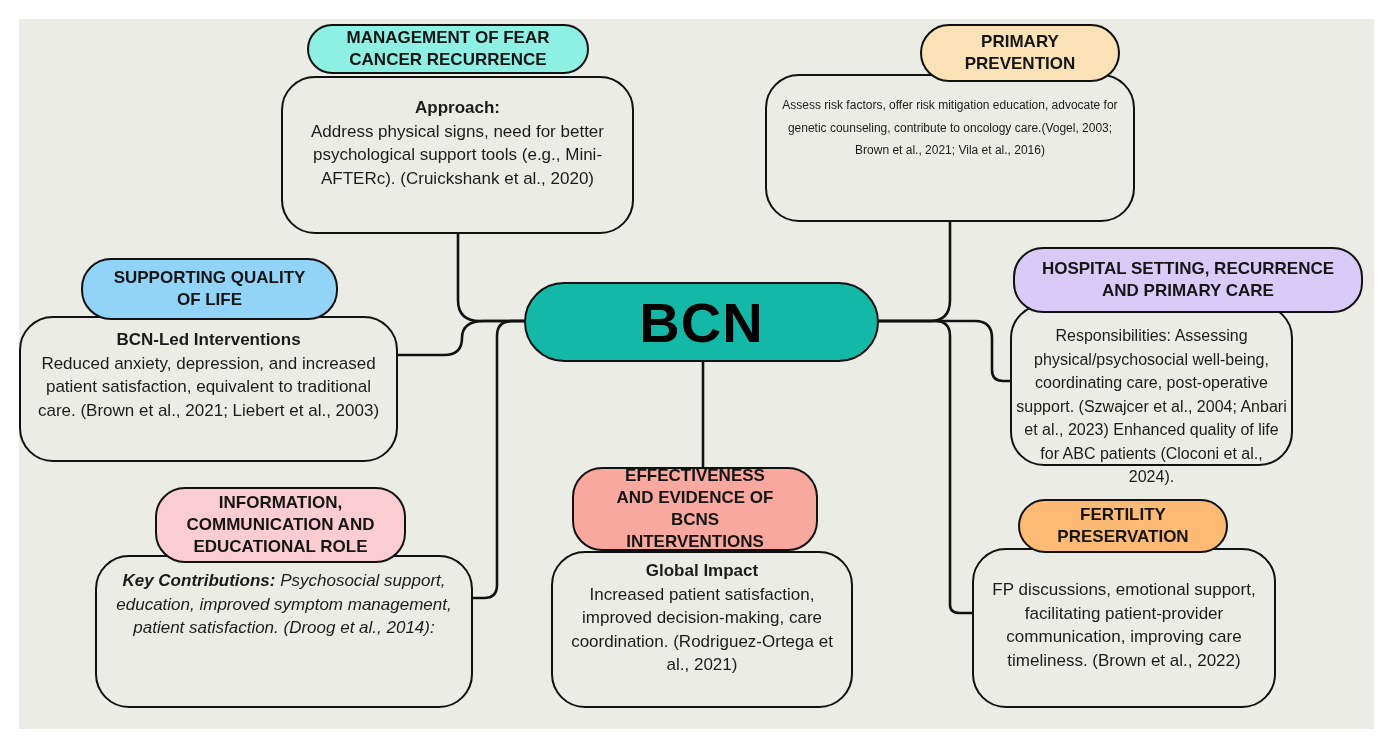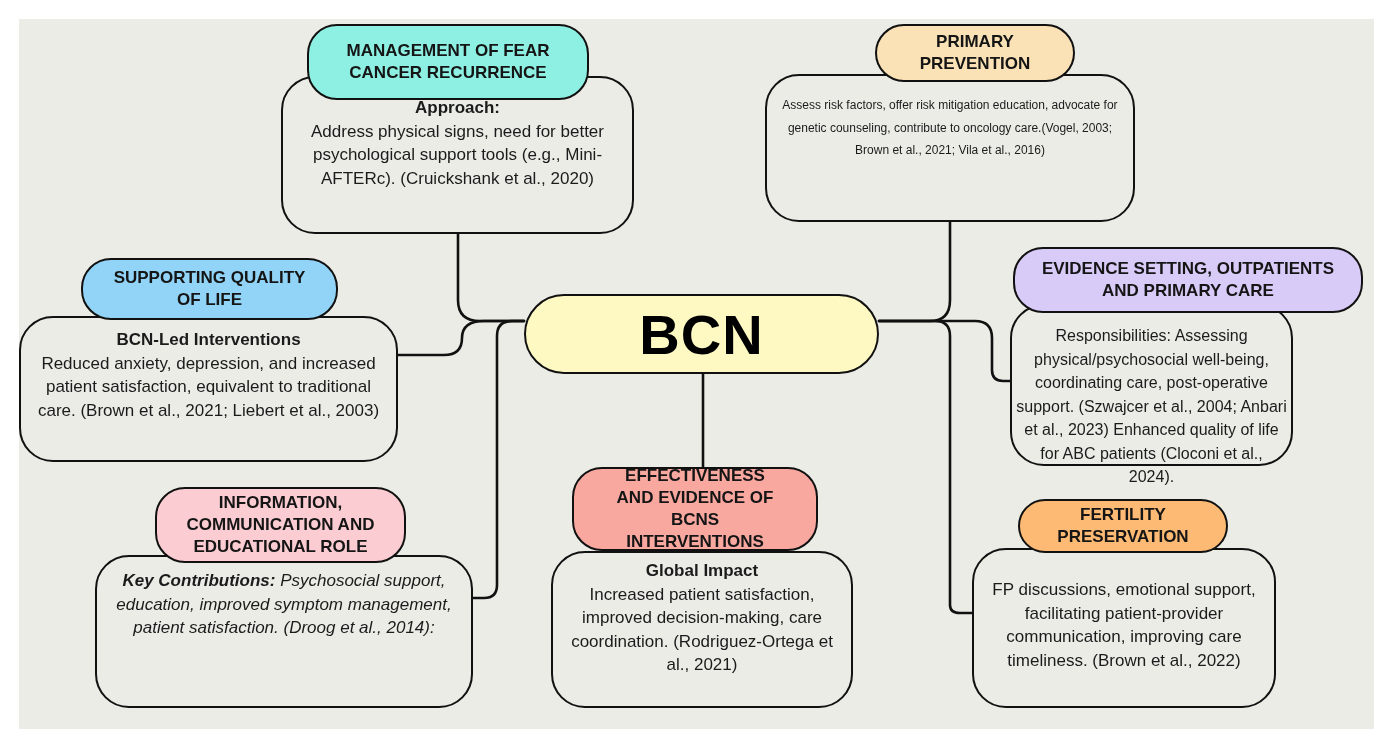--- a/index.html
+++ b/index.html
@@ -41,44 +41,44 @@
 
   <path d="M879 321 L930 321 Q950 321 950 300 L950 222"></path>
   <path d="M879 321 L975 321 Q992 321 992 338 L992 370 Q992 381 1003 381 L1011 381"></path>
   <path d="M879 321 L935 321 Q950 321 950 336 L950 605 Q950 613 960 613 L972 613"></path>
 </svg>
 
 <div class="body-box" style="left:281px;top:76px;width:353px;height:158px;padding-top:18px;">
   <span class="sub">Approach:</span>
   <span>Address physical signs, need for better psychological support tools (e.g., Mini-AFTERc). (Cruickshank et al., 2020)</span>
 </div>
-<div class="pill" style="left:307px;top:24px;width:282px;height:76px;background:#8ef0e3;align-items:center;">
+<div class="pill" style="left:307px;top:24px;width:282px;height:50px;background:#8ef0e3;align-items:center;">
   <span>MANAGEMENT OF FEAR CANCER RECURRENCE</span>
 </div>
 
 <div class="body-box" style="left:765px;top:74px;width:370px;height:148px;padding-top:18px;font-size:12px;line-height:22.5px;">
   <span>Assess risk factors, offer risk mitigation education, advocate for genetic counseling, contribute to oncology care.(Vogel, 2003; Brown et al., 2021; Vila et al., 2016)</span>
 </div>
-<div class="pill" style="left:875px;top:24px;width:200px;height:58px;background:#fae1b6;padding:0 40px;">
+<div class="pill" style="left:920px;top:24px;width:200px;height:58px;background:#fae1b6;padding:0 40px;">
   <span>PRIMARY PREVENTION</span>
 </div>
 
 <div class="body-box" style="left:19px;top:316px;width:379px;height:146px;padding-top:10px;">
   <span class="sub">BCN-Led Interventions</span>
   <span>Reduced anxiety, depression, and increased patient satisfaction, equivalent to traditional care. (Brown et al., 2021; Liebert et al., 2003)</span>
 </div>
 <div class="pill" style="left:81px;top:258px;width:257px;height:62px;background:#92d4f7;padding:0 18px;">
   <span>SUPPORTING QUALITY OF LIFE</span>
 </div>
 
 <div class="body-box" style="left:1010px;top:304px;width:283px;height:162px;padding-top:18px;font-size:16px;line-height:23.5px;padding-left:4px;padding-right:4px;">
   <span>Responsibilities: Assessing physical/psychosocial well-being, coordinating care, post-operative support. (Szwajcer et al., 2004; Anbari et al., 2023) Enhanced quality of life for ABC patients (Cloconi et al., 2024).</span>
 </div>
 <div class="pill" style="left:1013px;top:247px;width:350px;height:66px;background:#d8cbf7;padding:0 20px;">
-  <span>EVIDENCE SETTING, OUTPATIENTS AND PRIMARY CARE</span>
+  <span>HOSPITAL SETTING, RECURRENCE AND PRIMARY CARE</span>
 </div>
 
 <div class="body-box" style="left:95px;top:555px;width:378px;height:153px;padding-top:12px;text-align:center;font-style:italic;">
   <span style="font-weight:bold;">Key Contributions:</span>
   <span>Psychosocial support, education, improved symptom management, patient satisfaction. (Droog et al., 2014):</span>
 </div>
 <div class="pill" style="left:155px;top:487px;width:251px;height:76px;background:#fbcdd2;padding:0 22px;line-height:22px;">
   <span>INFORMATION, COMMUNICATION AND EDUCATIONAL ROLE</span>
 </div>
 
@@ -90,15 +90,15 @@
   <span>EFFECTIVENESS AND EVIDENCE OF BCNS INTERVENTIONS</span>
 </div>
 
 <div class="body-box" style="left:972px;top:548px;width:304px;height:160px;padding-top:28px;">
   <span>FP discussions, emotional support, facilitating patient-provider communication, improving care timeliness. (Brown et al., 2022)</span>
 </div>
 <div class="pill" style="left:1018px;top:499px;width:210px;height:54px;background:#fdba74;padding:0 30px;">
   <span>FERTILITY PRESERVATION</span>
 </div>
 
-<div class="center-pill" style="background: #fef9c3; margin-top: 12px;">
+<div class="center-pill" style="background: #14b8a6;">
   <span>BCN</span>
 </div>
 
 </body></html>

